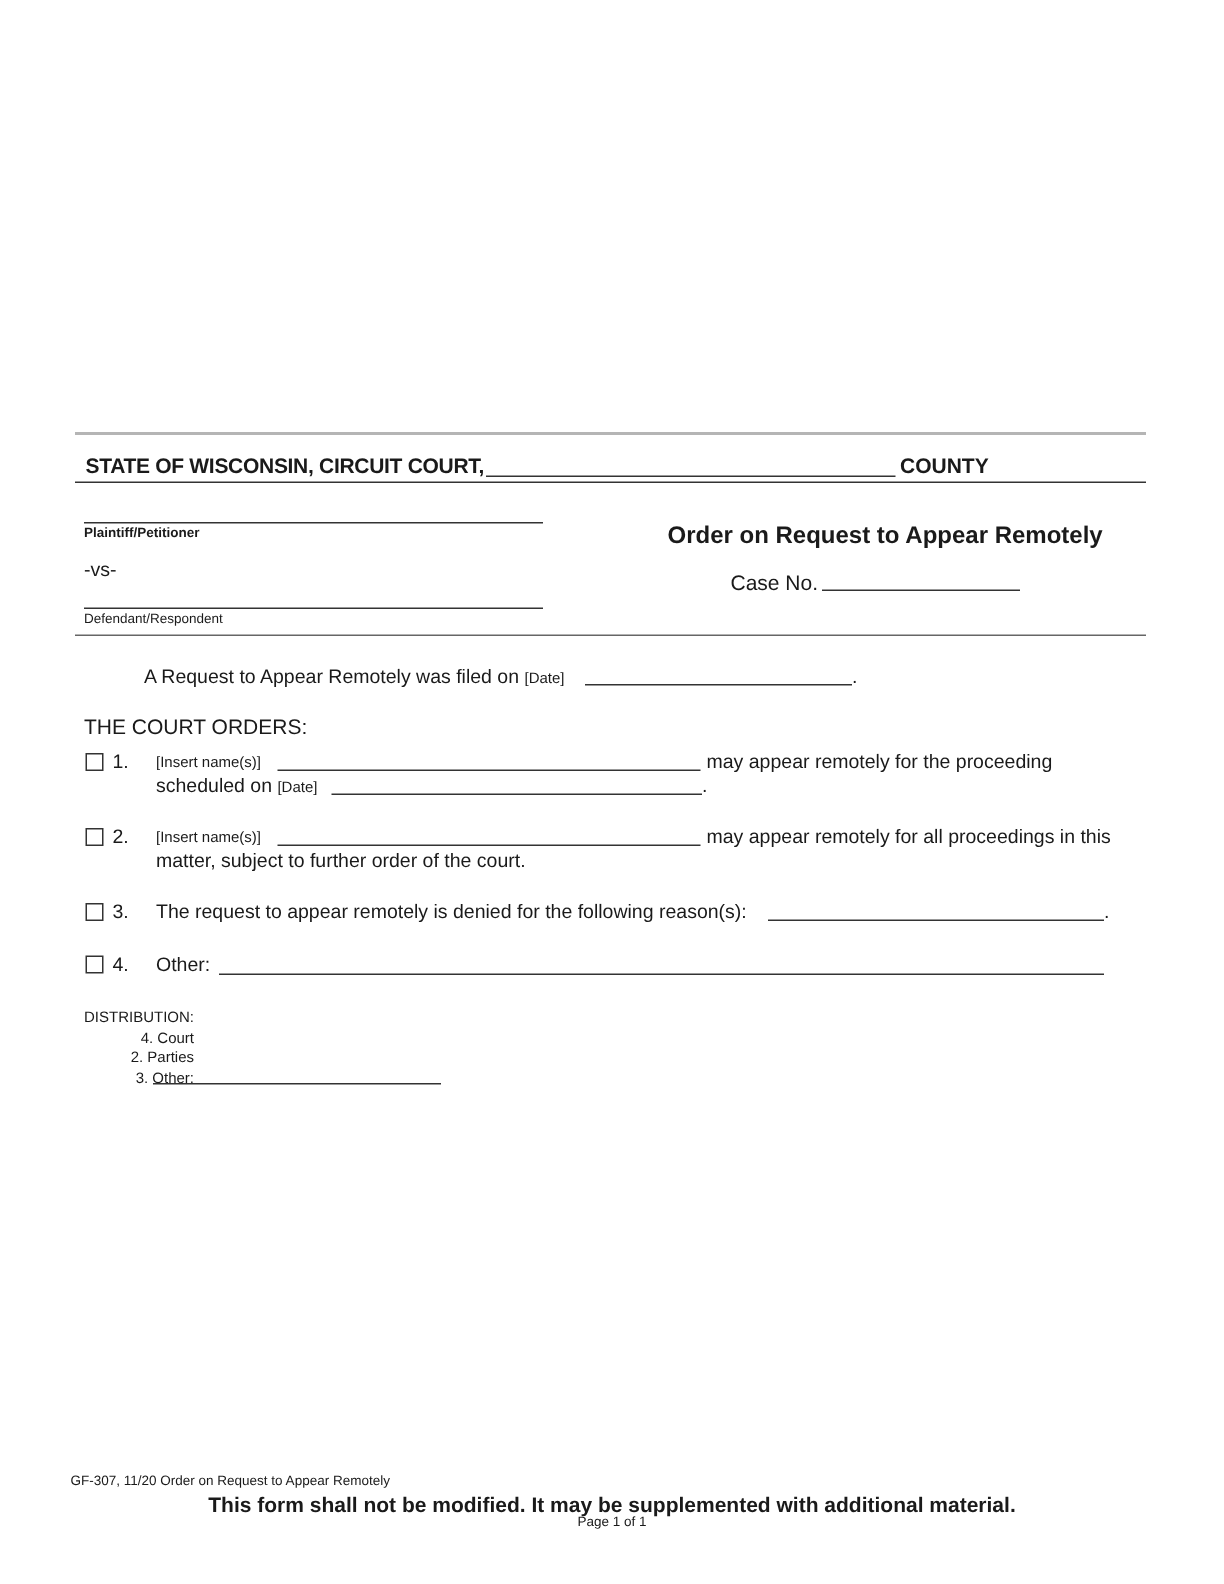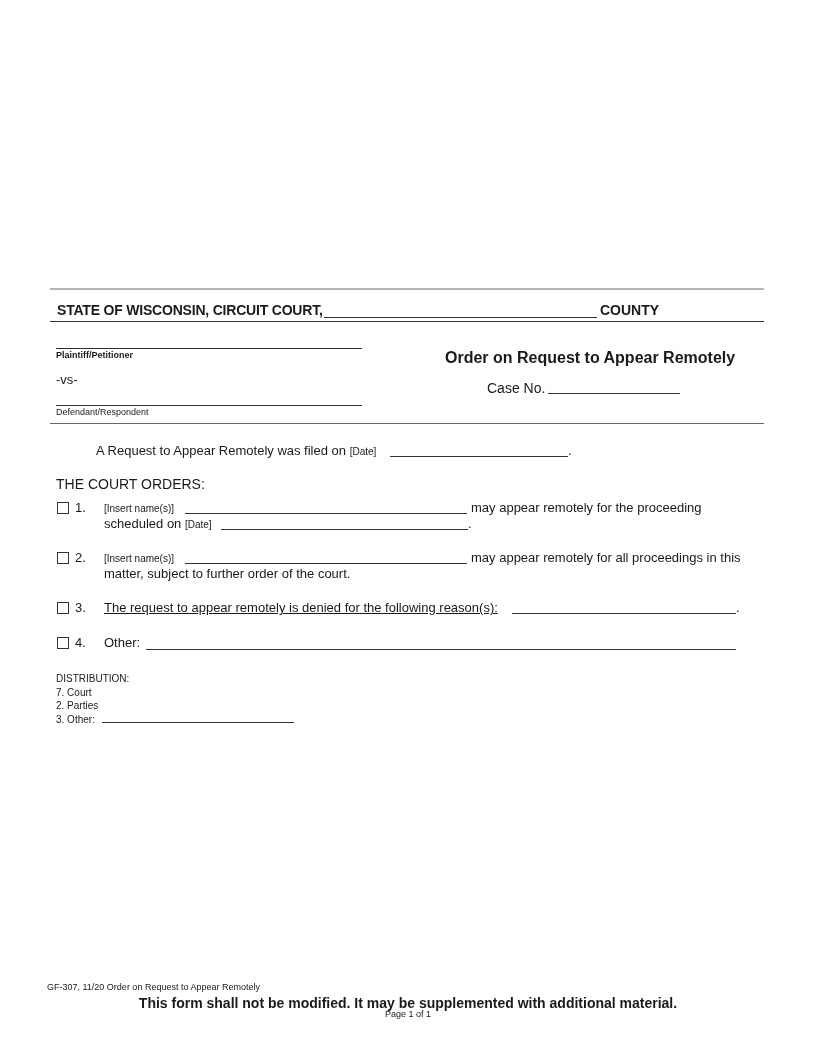--- a/index.html
+++ b/index.html
@@ -1,18 +1,18 @@
 <!DOCTYPE html>
 <html><head>
 <meta charset="utf-8">
 <style>
   html, body { margin:0; padding:0; background:#ffffff; }
   body { width:816px; height:1056px; position:relative; overflow:hidden;
          font-family:"Liberation Sans", sans-serif; color:#1a1a1a; }
-  .abs { position:absolute; }
+  .abs { position:absolute;text-align:right; }
   .hr-gray { position:absolute; left:50px; width:714px; height:2px; background:#b5b5b5; }
   .hr-dark { position:absolute; left:50px; width:714px; height:1px; background:#333; }
   .t14 { font-size:14px; }
   .t13 { font-size:13px; }
   .small { font-size:10px; }
   .tiny { font-size:9px; }
   .cb { position:absolute; width:12px; height:12px; border:1px solid #333; background:#fff; box-sizing:border-box; }
   .num { position:absolute; font-size:13px; }
   .ul { position:absolute; height:1px; background:#333; }
 </style>
@@ -63,32 +63,32 @@
 
 <div class="cb" style="left:57px; top:552px;"></div>
 <div class="num" style="left:75px; top:550px;">2.</div>
 <div class="abs small" style="left:104px; top:553px;">[Insert name(s)]</div>
 <div class="ul" style="left:185px; top:563px; width:282px;"></div>
 <div class="abs t13" style="left:471px; top:550px;">may appear remotely for all proceedings in this</div>
 <div class="abs t13" style="left:104px; top:566px;">matter, subject to further order of the court.</div>
 
 <div class="cb" style="left:57px; top:602px;"></div>
 <div class="num" style="left:75px; top:600px;">3.</div>
-<div class="abs t13" style="left:104px; top:600px;text-decoration:underline;">The request to appear remotely is denied for the following reason(s):</div>
+<div class="abs t13" style="left:104px; top:600px;">The request to appear remotely is denied for the following reason(s):</div>
 <div class="ul" style="left:512px; top:613px; width:224px;"></div>
 <div class="abs t13" style="left:736px; top:600px;">.</div>
 
 <div class="cb" style="left:57px; top:637px;"></div>
 <div class="num" style="left:75px; top:635px;">4.</div>
 <div class="abs t13" style="left:104px; top:635px;">Other:</div>
 <div class="ul" style="left:146px; top:649px; width:590px;"></div>
 
 <div class="abs small" style="left:56px; top:672px; line-height:13.5px;">
   <div>DISTRIBUTION:</div>
-  <div>7. Court</div>
+  <div>4. Court</div>
   <div>2. Parties</div>
   <div>3. Other:</div>
 </div>
 <div class="ul" style="left:102px; top:722px; width:192px;"></div>
 
 <div class="abs tiny" style="left:47px; top:982px;">GF-307, 11/20 Order on Request to Appear Remotely</div>
 <div class="abs" style="left:0; width:816px; top:995px; text-align:center; font-size:14px; font-weight:bold;">This form shall not be modified. It may be supplemented with additional material.</div>
 <div class="abs tiny" style="left:0; width:816px; top:1009px; text-align:center;">Page 1 of 1</div>
 
 </body></html>

